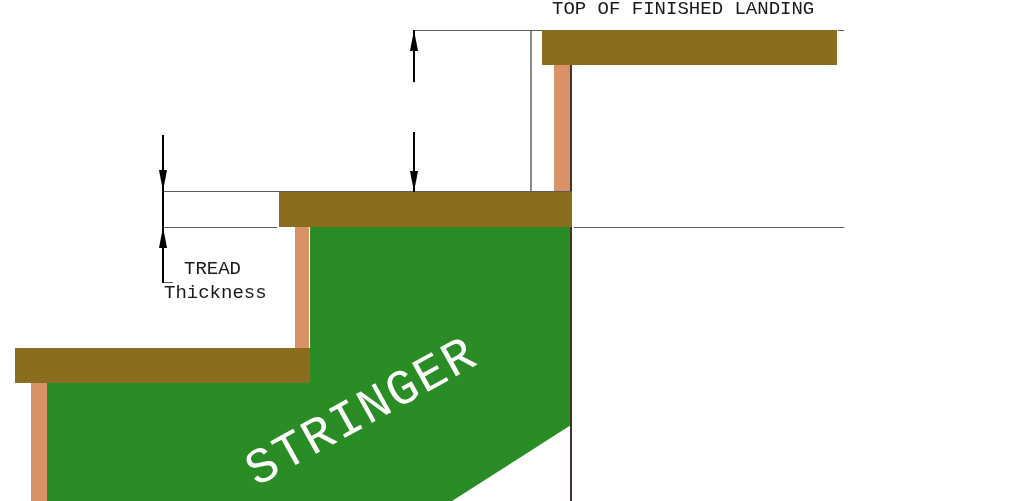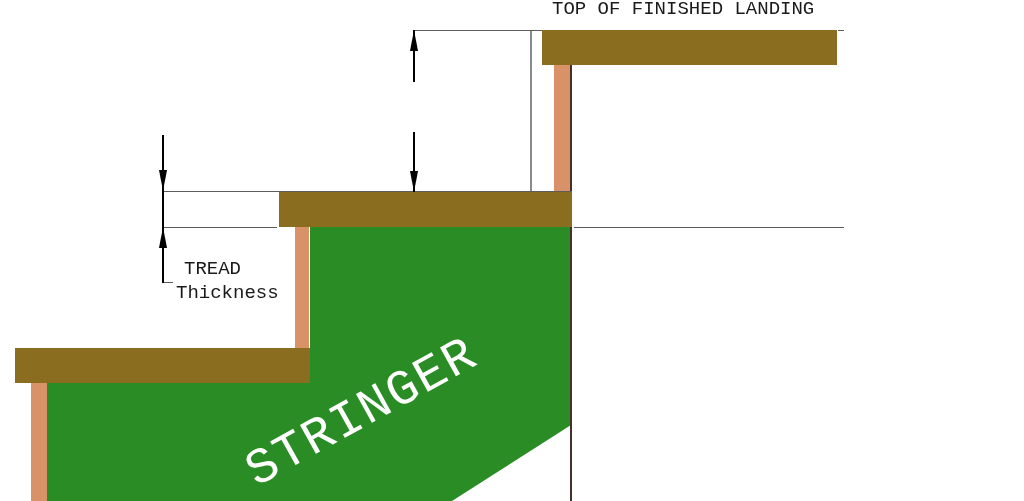--- a/index.html
+++ b/index.html
@@ -78,17 +78,17 @@
 
   <div class="vline" style="left:162.2px;top:135px;height:148px;background:var(--arrow-black);"></div>
   <div class="ar down" style="left:158.5px;top:170px;"></div>
   <div class="ar up" style="left:158.5px;top:227px;"></div>
 
   <div class="lbl" style="left:552px;top:0px;line-height:19px;">TOP OF FINISHED LANDING</div>
 
 
 
   <div class="lbl" style="left:184px;top:258px;">TREAD</div>
-  <div class="lbl" style="left:176px;top:282px;">Thickness</div>
+  <div class="lbl" style="left:164px;top:282px;">Thickness</div>
 
   <div class="stringer-text">STRINGER</div>
 
 </div>
 
 </body></html>

